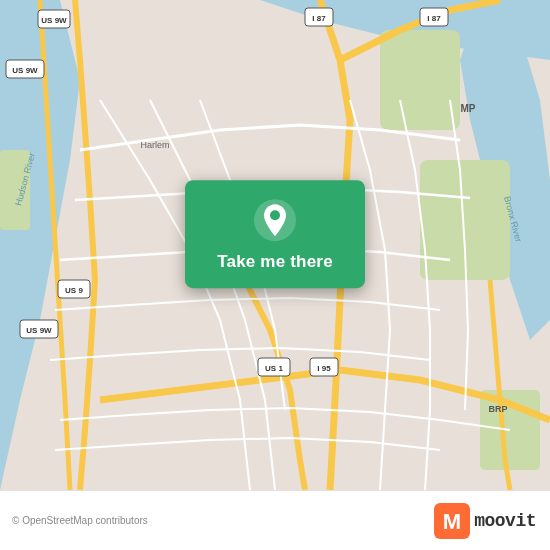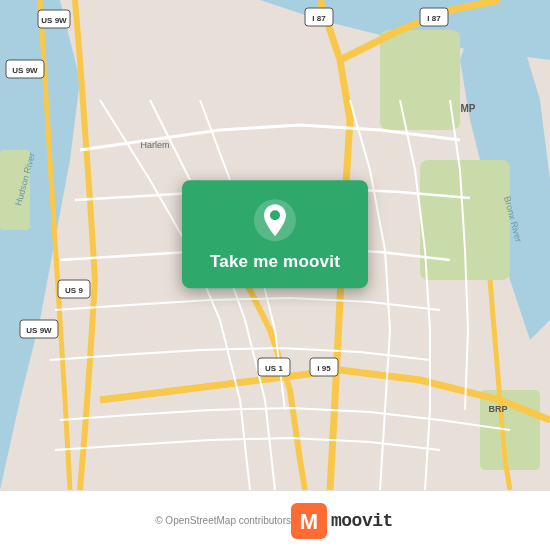--- a/index.html
+++ b/index.html
@@ -61,21 +61,21 @@
       white-space: nowrap;
     }
 
     
     #bottom-bar {
       width: 550px;
       height: 60px;
       background: #fff;
       display: flex;
       align-items: center;
-      justify-content: center;
+      justify-content: space-between;
       padding: 0 14px 0 12px;
       border-top: 1px solid #e0e0e0;
     }
 
     .bottom-left {
       display: flex;
       flex-direction: column;
       gap: 1px;
     }
 
@@ -197,21 +197,21 @@
   </svg>
 
   <div class="location-card">
 
     <svg class="location-pin-icon" viewBox="0 0 44 44" xmlns="http://www.w3.org/2000/svg">
       <circle cx="22" cy="22" r="21" fill="rgba(255,255,255,0.2)"></circle>
 
       <path d="M22 6 C16 6 11 11 11 17 C11 25 22 38 22 38 C22 38 33 25 33 17 C33 11 28 6 22 6 Z" fill="white"></path>
       <circle cx="22" cy="17" r="5" fill="#2ea86b"></circle>
     </svg>
-    <button class="take-me-there-btn">Take me moovit</button>
+    <button class="take-me-there-btn">Take me there</button>
   </div>
 </div>
 
 <div id="bottom-bar">
   <div class="bottom-left">
     <span class="osm-credit">© OpenStreetMap contributors</span>
   </div>
   <div class="moovit-logo">
 
     <svg class="moovit-icon" viewBox="0 0 36 36" xmlns="http://www.w3.org/2000/svg">

